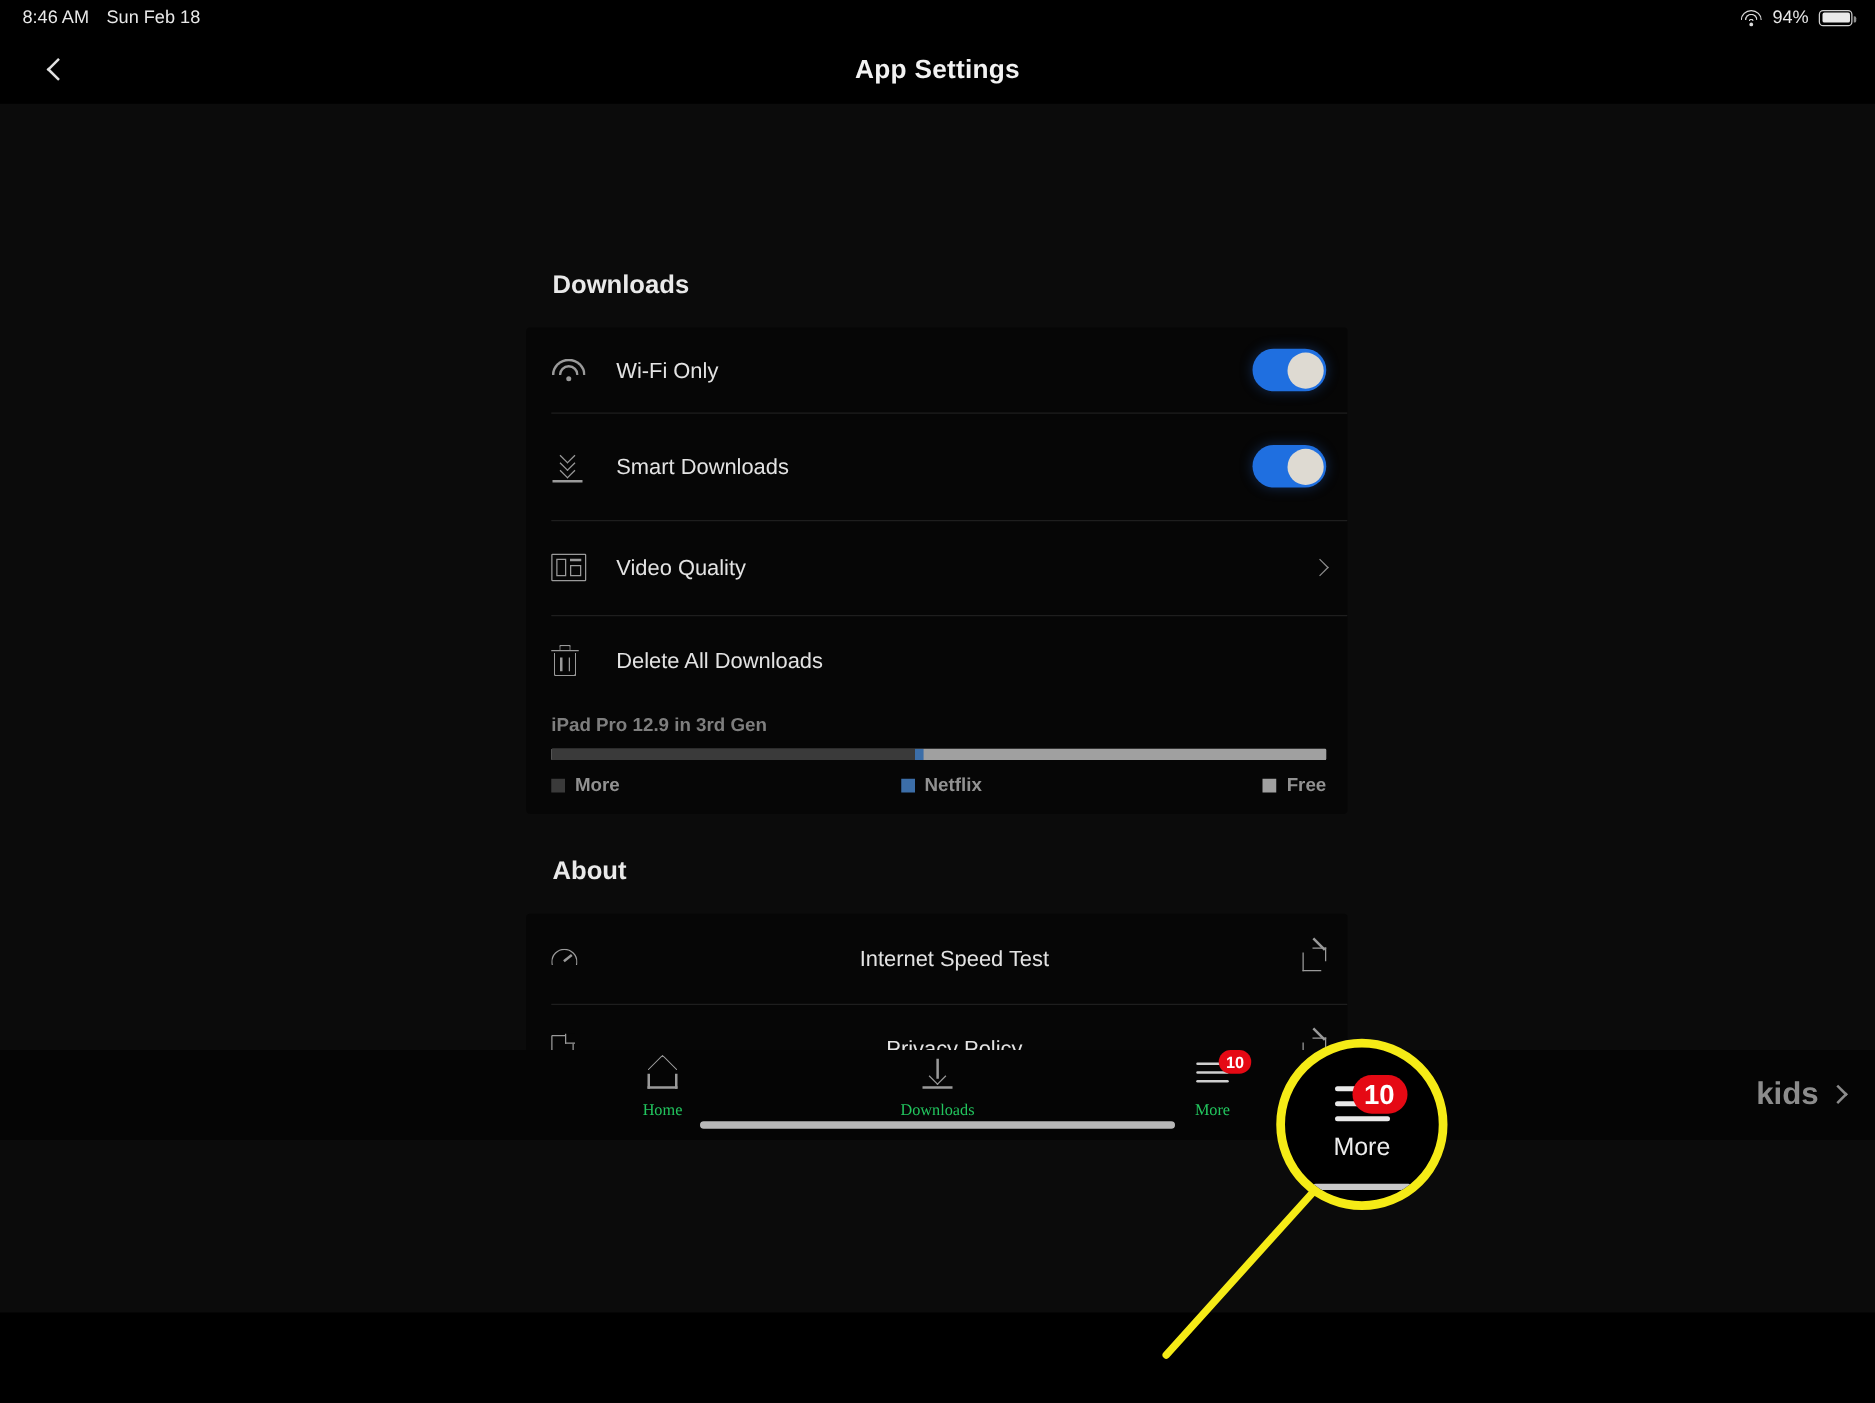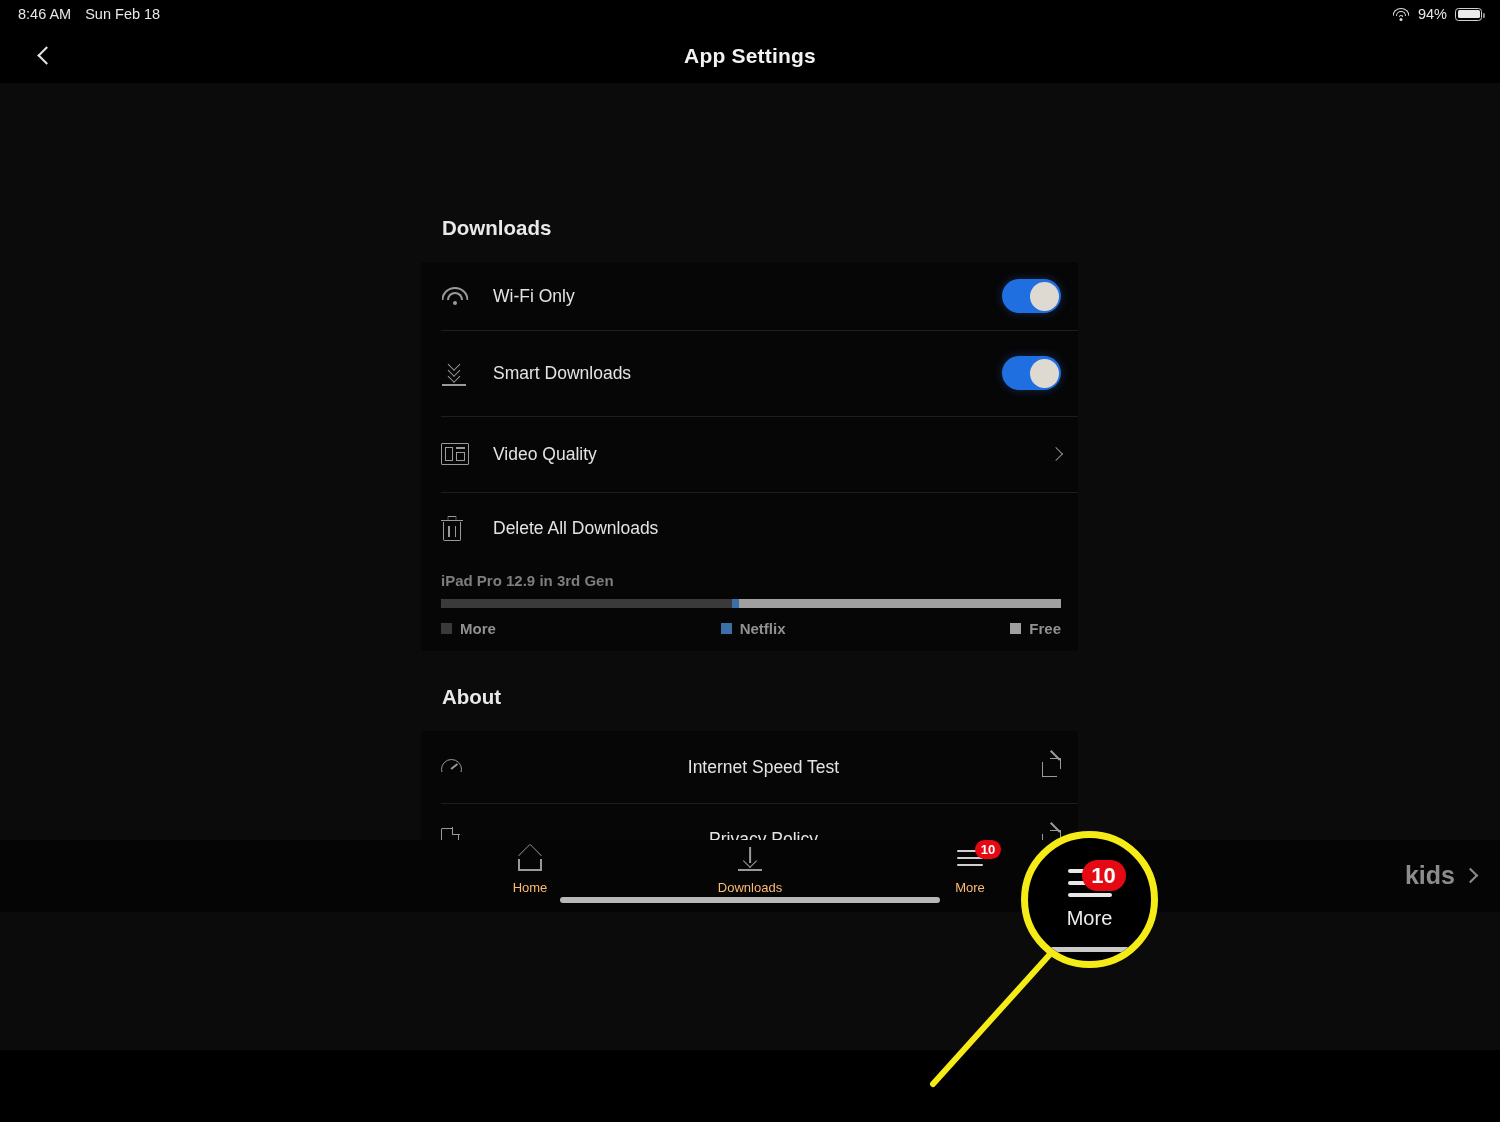--- a/index.html
+++ b/index.html
@@ -160,21 +160,21 @@
     background:#050505;
   }
   .tabs {
     position:absolute; left:0; right:0; top:4px;
     display:flex; justify-content:center; gap:110px;
   }
   .tab {
     width:110px; display:flex; flex-direction:column; align-items:center;
     gap:6px; cursor:pointer; position:relative;
   }
-  .tab-label { color:#fdba74; font-size:13px; }
+  .tab-label { color:#22c55e; font-size:13px;font-family:Liberation Serif, serif; }
   .tab-icon { width:34px; height:30px; position:relative; }
 
   .house {
     position:absolute; left:50%; top:3px; transform:translateX(-50%);
     width:26px; height:24px;
   }
   .house .roof {
     position:absolute; left:50%; top:0; transform:translateX(-50%) rotate(45deg);
     width:17px; height:17px;
     border-top:1.8px solid #9a9a9a; border-left:1.8px solid #9a9a9a;

